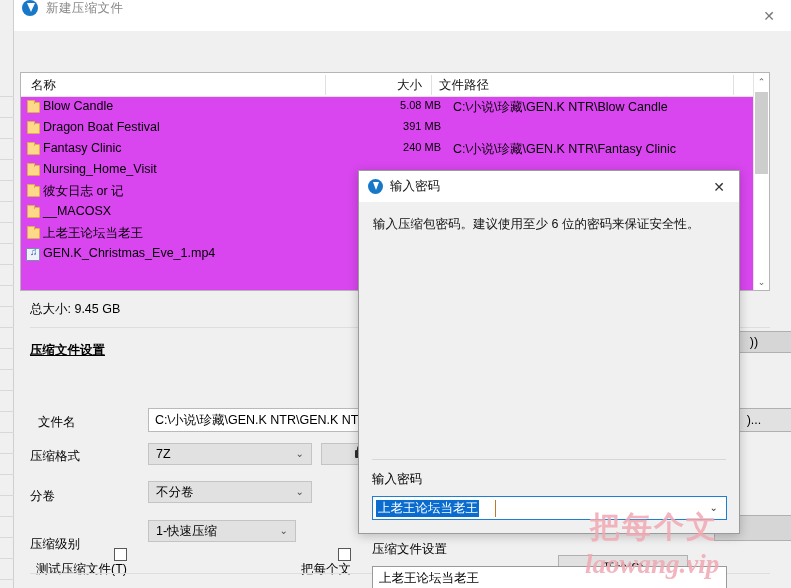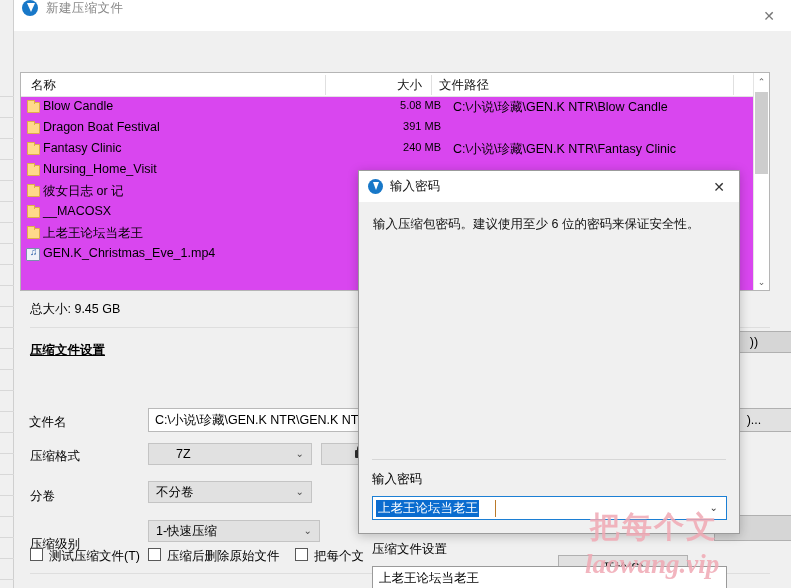--- a/index.html
+++ b/index.html
@@ -153,21 +153,21 @@
   }
   .textbox .tval { margin-left: 6px; font-size: 12.5px; white-space: nowrap; }
 
   .btn {
     position: absolute; background: #e1e1e1; border: 1px solid #b0b0b0;
     display: flex; align-items: center; justify-content: center;
     font-size: 12.5px; color: #000;
   }
   .btn.shade { background: #d6d6d6; }
 
-  .cbx { position: absolute; display: flex; align-items: flex-start; }
+  .cbx { position: absolute; display: flex; align-items: flex-end; flex-direction: column; }
   .cbx .box {
     width: 13px; height: 13px; border: 1px solid #585858; background: #fff;
     position: relative; flex: none;
   }
   .cbx .ctx { margin-left: 6px; font-size: 12.5px; white-space: nowrap; }
 
   .lockbtn {
     position: absolute; background: #e1e1e1; border: 1px solid #c4c4c4;
   }
   .lockbtn .lk {
@@ -352,53 +352,49 @@
         <div class="arw dn">⌄</div>
       </div>
     </div>
 
     <div id="total-size">总大小: 9.45 GB</div>
 
     <div class="hr" style="left:16px; top:296px; width:740px;"></div>
 
     <div class="sect-title" style="left:16px; top:311px;text-decoration:underline;">压缩文件设置</div>
 
-    <div class="lbl" style="left:15px; top:383px;">文件名</div>
+    <div class="lbl" style="left:24px; top:383px;">文件名</div>
     <div class="textbox" style="left:134px; top:377px; width:560px;">
       <div class="tval">C:\小说\珍藏\GEN.K NTR\GEN.K NT</div>
     </div>
 
     <div class="lbl" style="left:16px; top:417px;">压缩格式</div>
-    <div class="combo" style="left:134px; top:412px; width:164px;padding-left:20px;">
+    <div class="combo" style="left:134px; top:412px; width:164px;">
       <div class="cval">7Z</div>
       <div class="carw">⌄</div>
     </div>
     <div class="lockbtn" style="left:307px; top:412px; width:78px; height:22px;">
       <div class="lk"></div>
     </div>
 
     <div class="lbl" style="left:16px; top:457px;">分卷</div>
     <div class="combo" style="left:134px; top:450px; width:164px;">
       <div class="cval">不分卷</div>
       <div class="carw">⌄</div>
     </div>
 
     <div class="lbl" style="left:16px; top:505px;">压缩级别</div>
-    <div class="combo" style="left:134px; top:489px; width:172px;">
+    <div class="combo" style="left:134px; top:489px; width:148px;">
       <div class="cval">1-快速压缩</div>
       <div class="carw">⌄</div>
     </div>
 
     <div class="cbx" style="left:16px; top:517px;">
       <div class="box"></div>
       <div class="ctx">测试压缩文件(T)</div>
-    </div>
-    <div class="cbx" style="left:134px; top:517px;">
-      <div class="box"></div>
-      <div class="ctx">压缩后删除原始文件</div>
     </div>
     <div class="cbx" style="left:281px; top:517px;">
       <div class="box"></div>
       <div class="ctx">把每个文</div>
     </div>
 
     <div class="hr" style="left:16px; top:542px; width:740px;"></div>
 
     <div class="cbx" style="left:16px; top:556px;">
 

